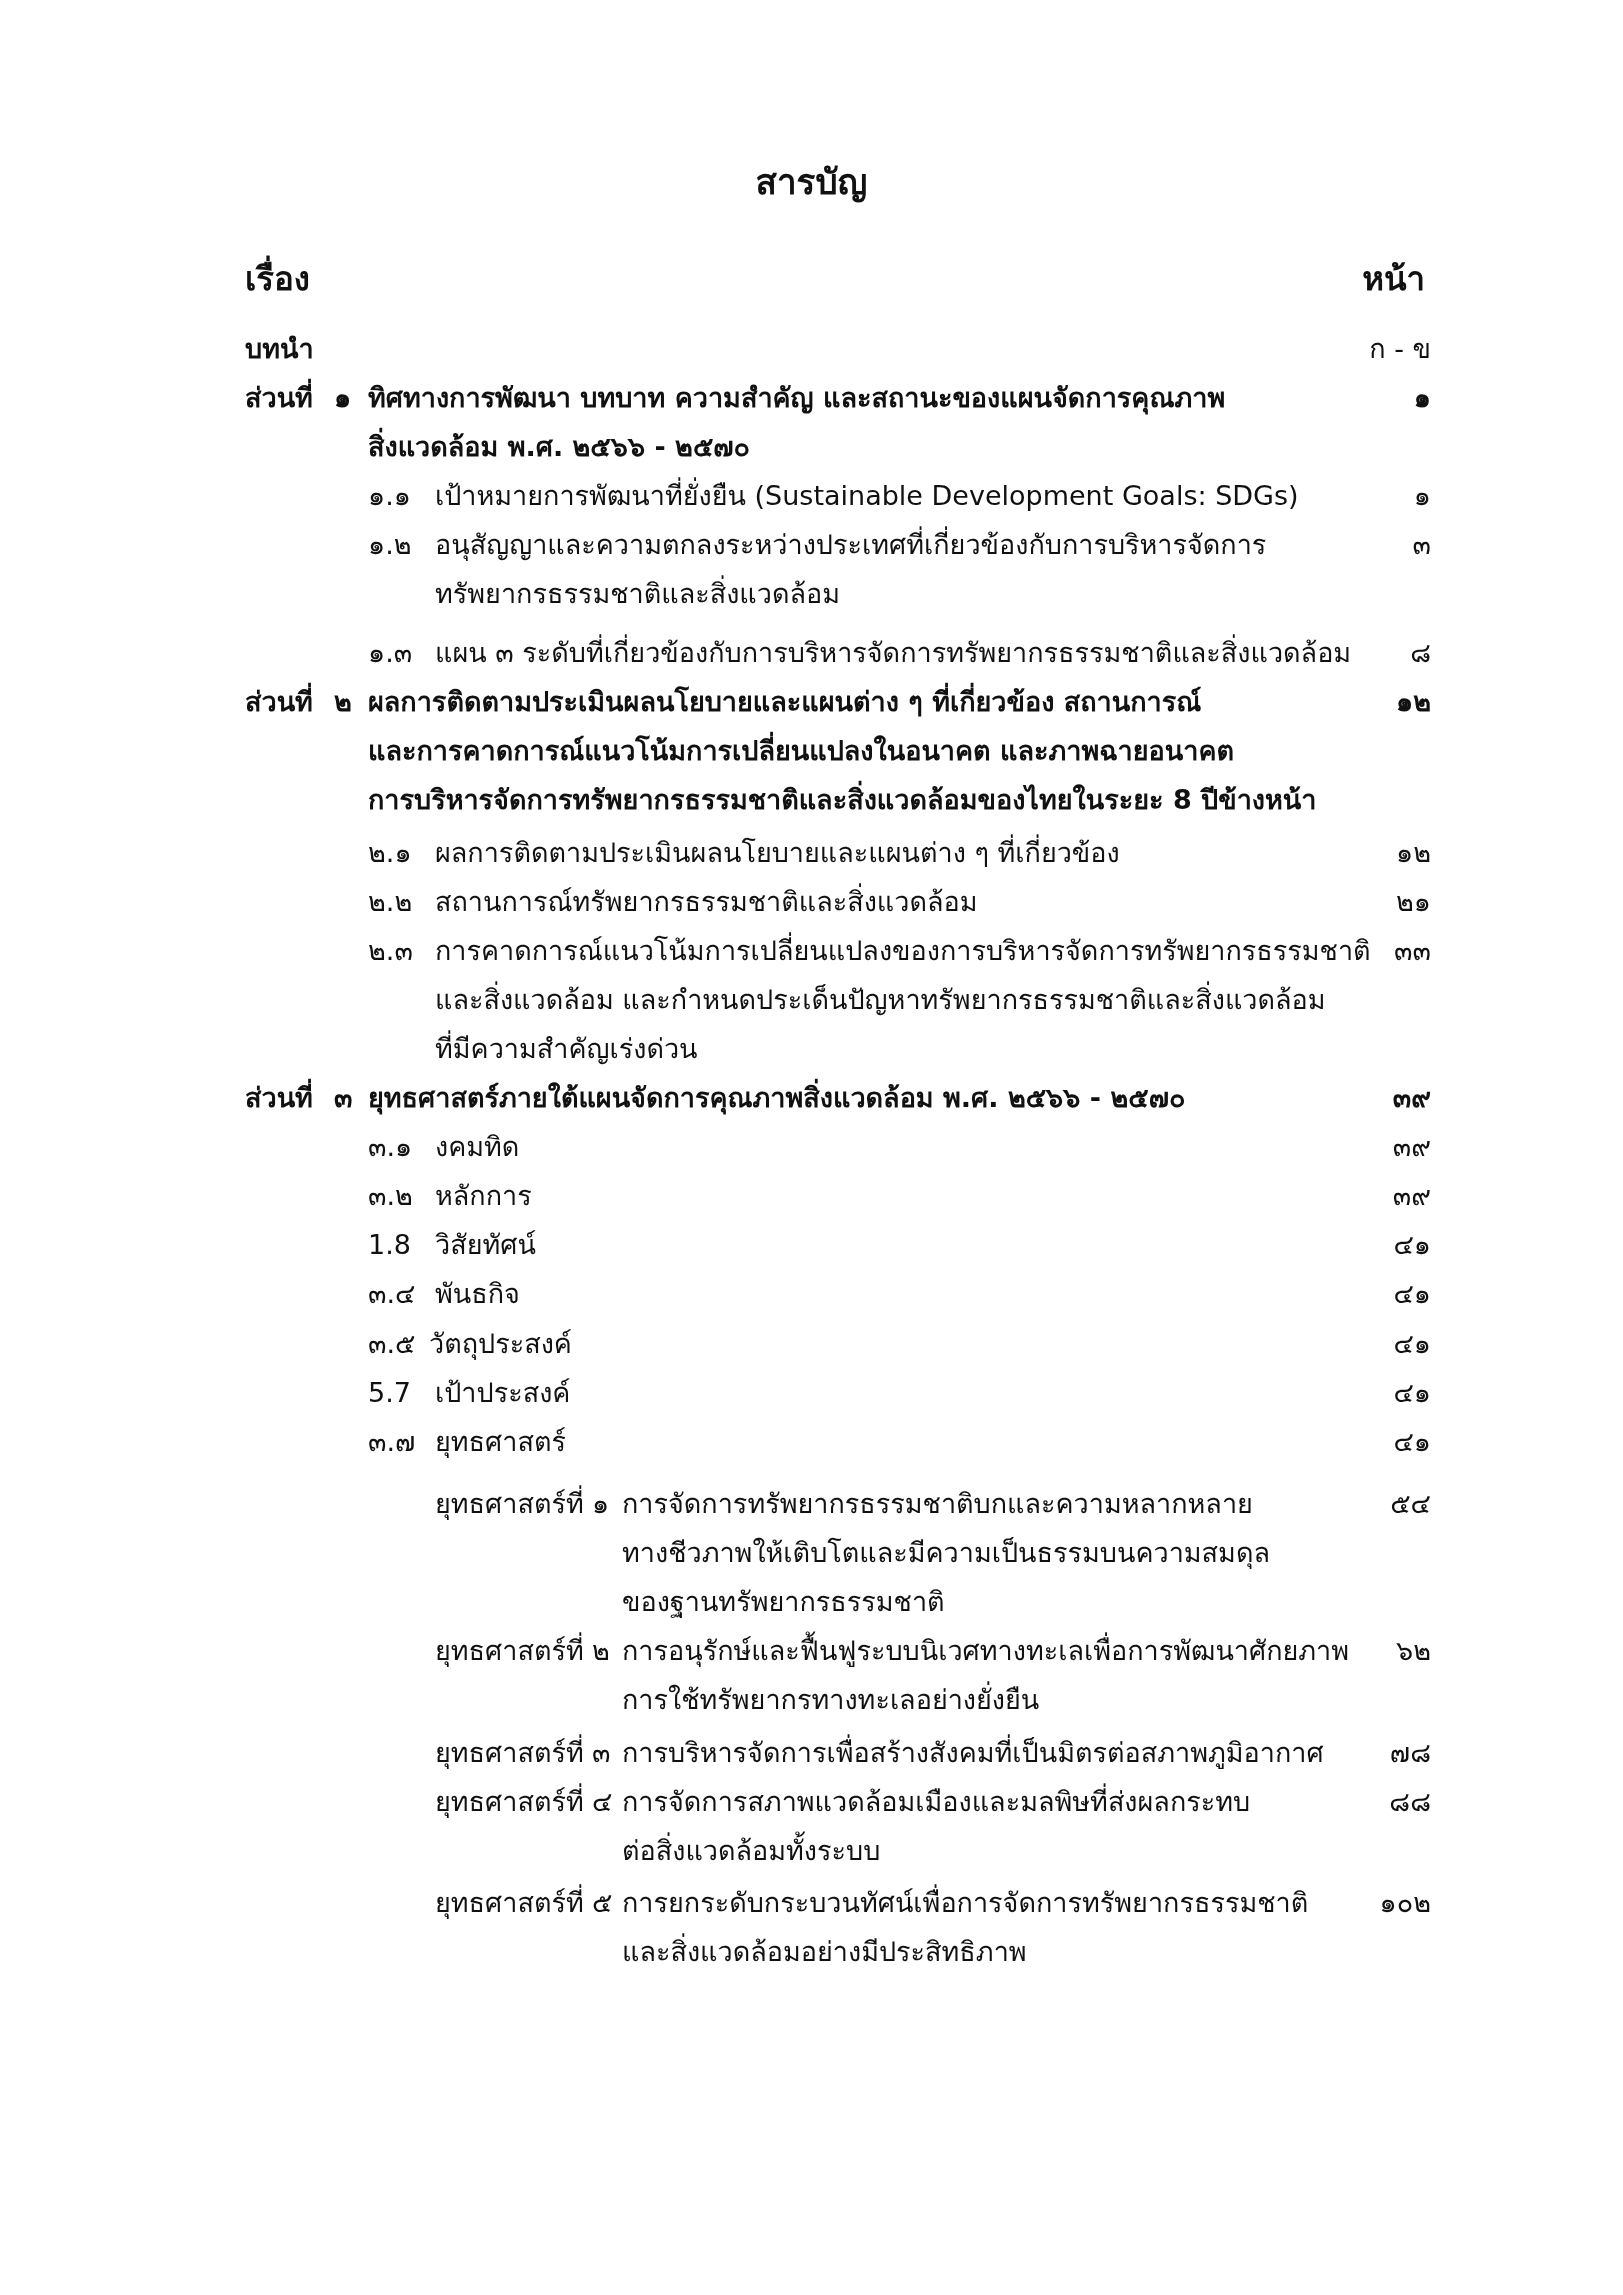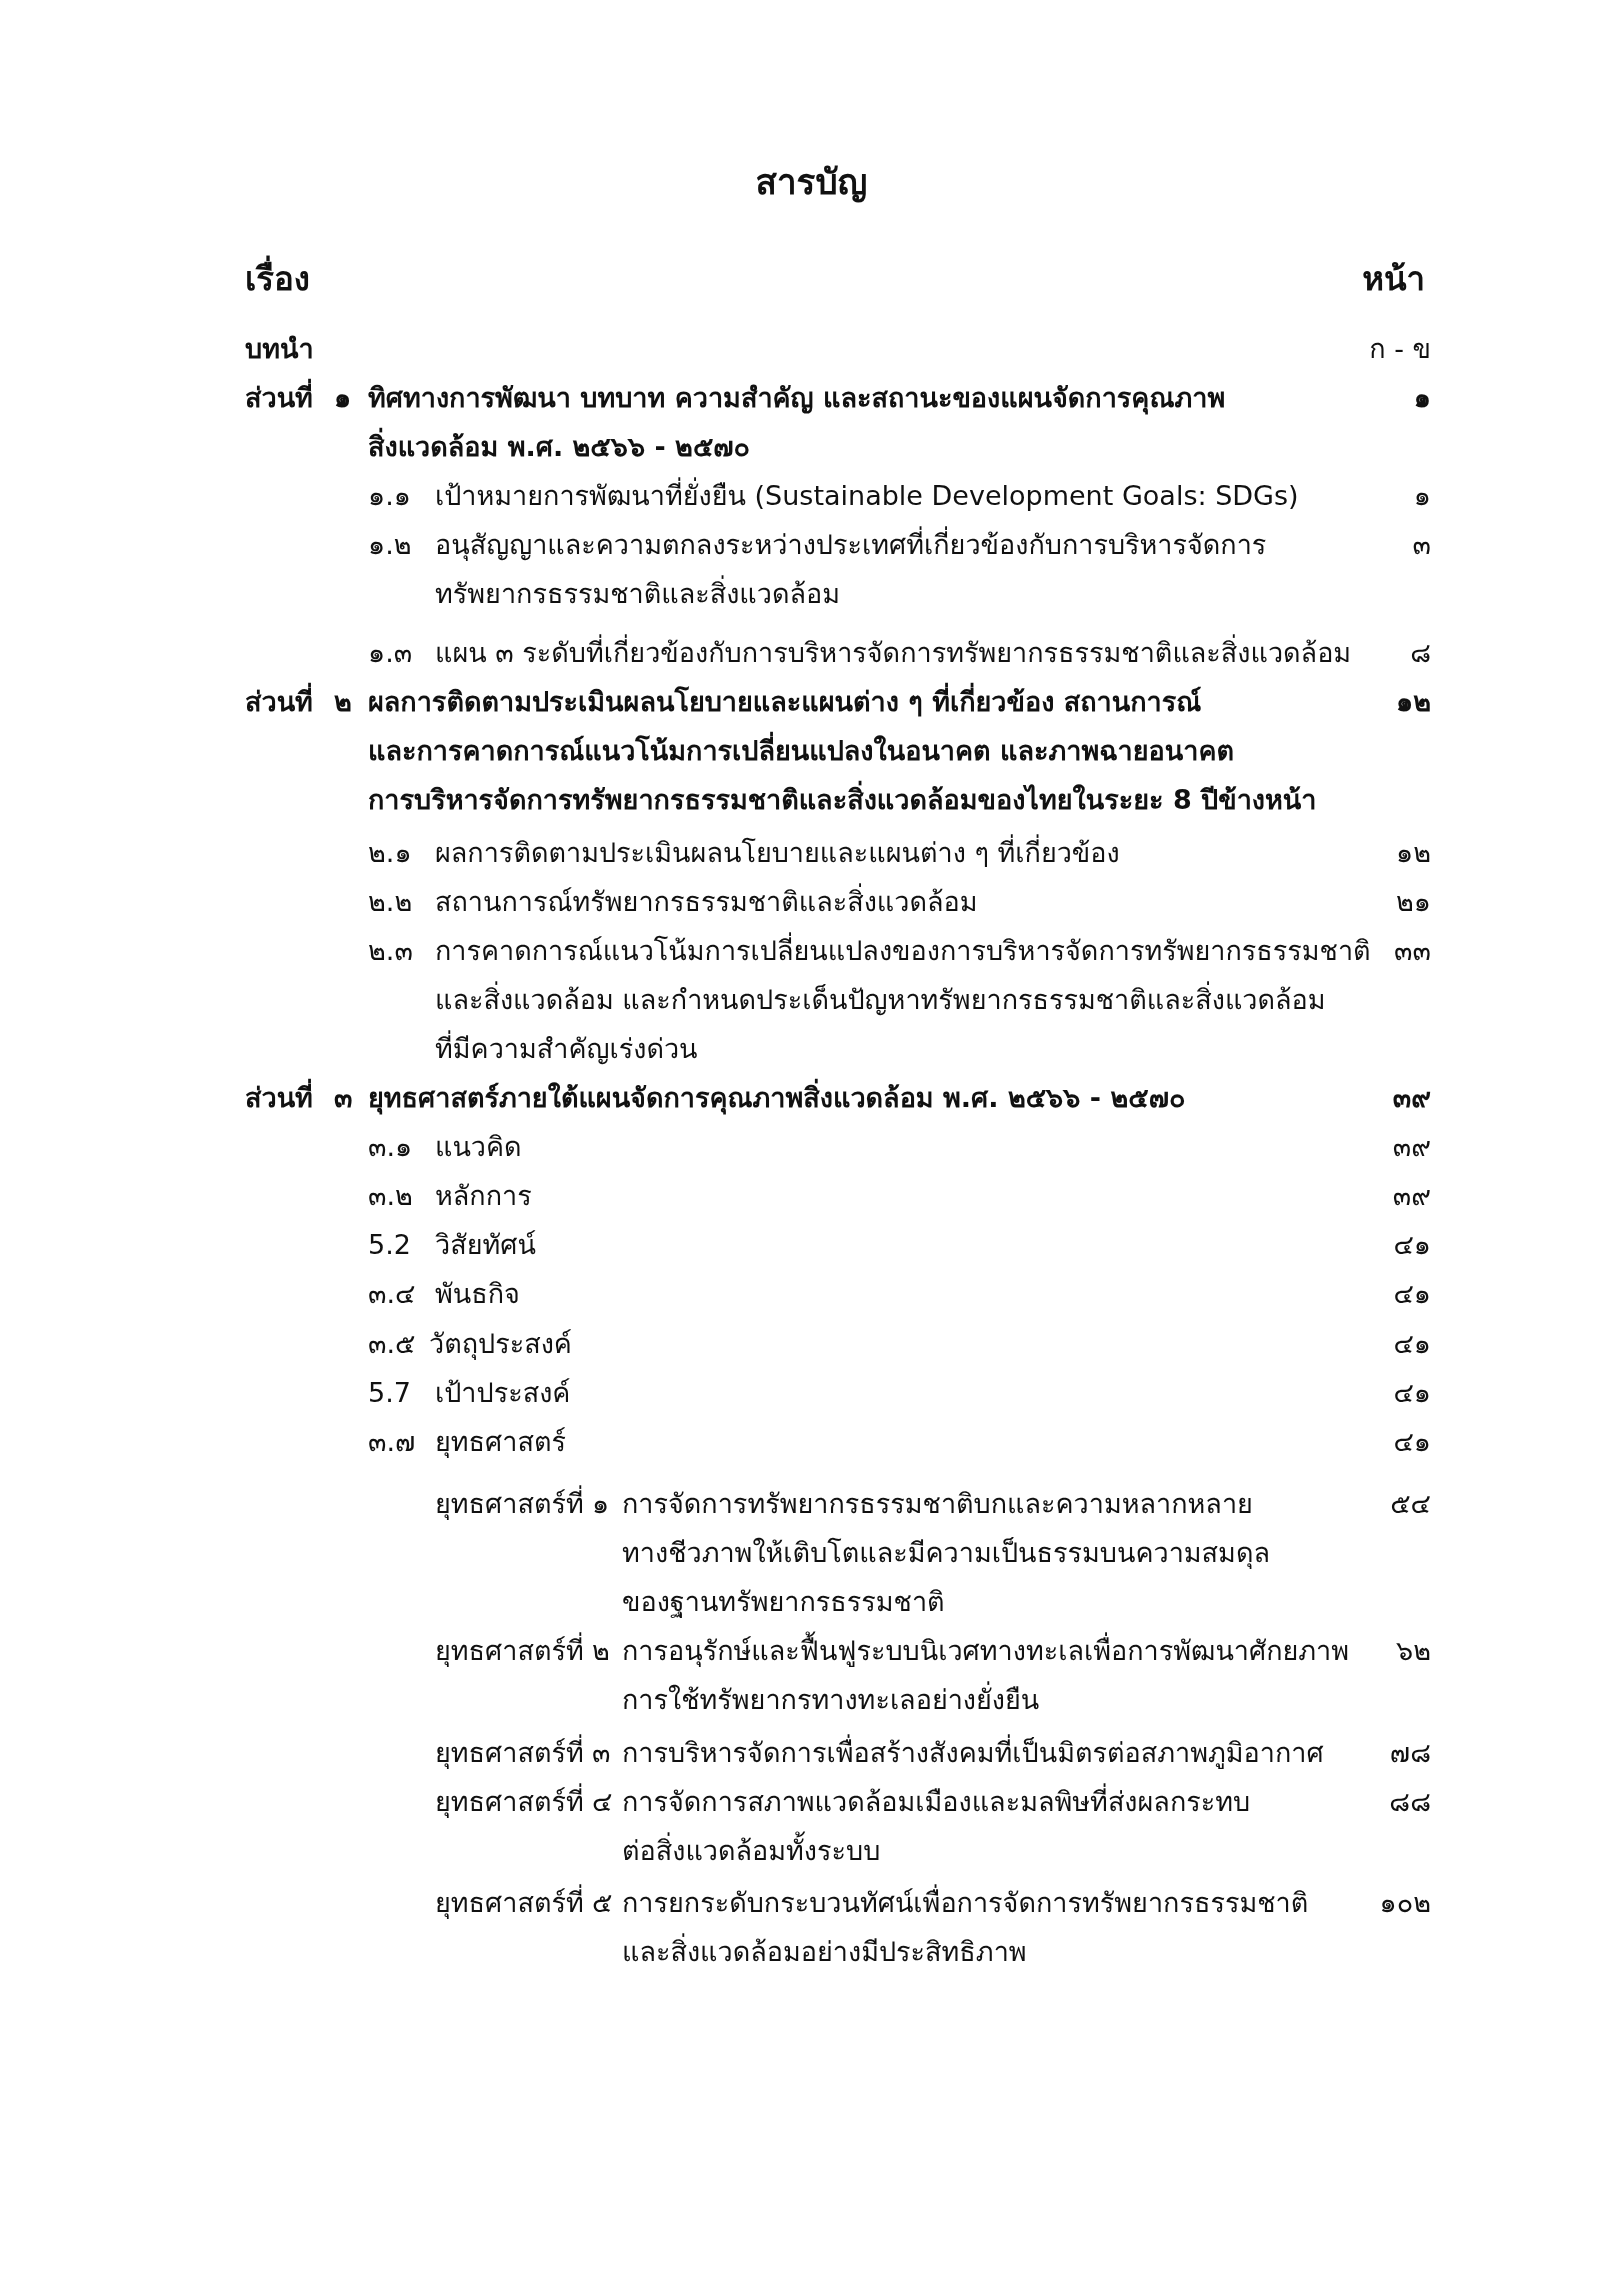--- a/index.html
+++ b/index.html
@@ -103,30 +103,30 @@
 
 <div class="row bold" style="top:1073px">
   <span class="num-label" style="left:245px">ส่วนที่</span>
   <span class="num-label" style="left:334px">๓</span>
   <span class="text" style="left:368px">ยุทธศาสตร์ภายใต้แผนจัดการคุณภาพสิ่งแวดล้อม พ.ศ. ๒๕๖๖ - ๒๕๗๐</span>
   <span class="page">๓๙</span>
 </div>
 
 <div class="row" style="top:1122px">
   <span class="num-label" style="left:368px">๓.๑</span>
-  <span class="text" style="left:435px">แนวคิด</span>
+  <span class="text" style="left:435px">งคมทิด</span>
   <span class="page">๓๙</span>
 </div>
 <div class="row" style="top:1171px">
   <span class="num-label" style="left:368px">๓.๒</span>
   <span class="text" style="left:435px">หลักการ</span>
   <span class="page">๓๙</span>
 </div>
 <div class="row" style="top:1220px">
-  <span class="num-label" style="left:368px">5.2</span>
+  <span class="num-label" style="left:368px">1.8</span>
   <span class="text" style="left:435px">วิสัยทัศน์</span>
   <span class="page">๔๑</span>
 </div>
 <div class="row" style="top:1269px">
   <span class="num-label" style="left:368px">๓.๔</span>
   <span class="text" style="left:435px">พันธกิจ</span>
   <span class="page">๔๑</span>
 </div>
 <div class="row" style="top:1319px">
   <span class="num-label" style="left:368px">๓.๕</span>

